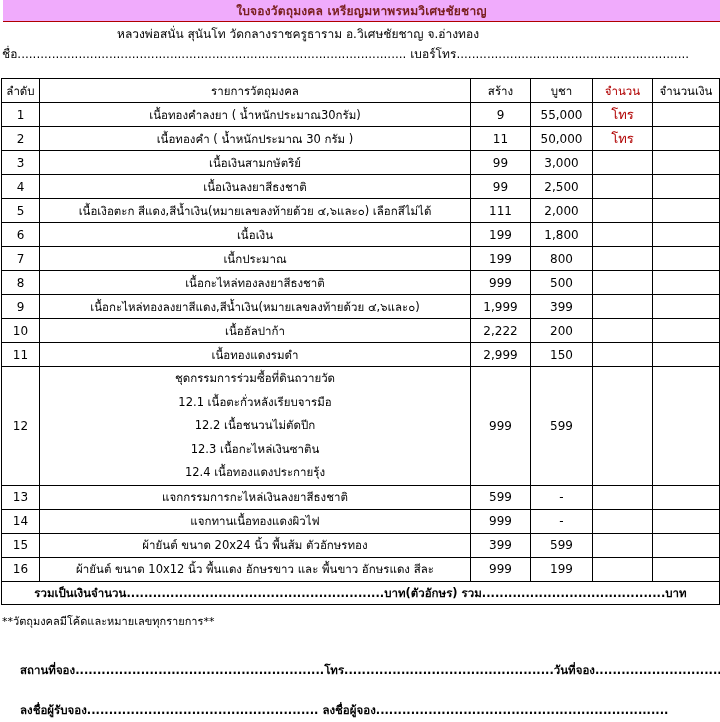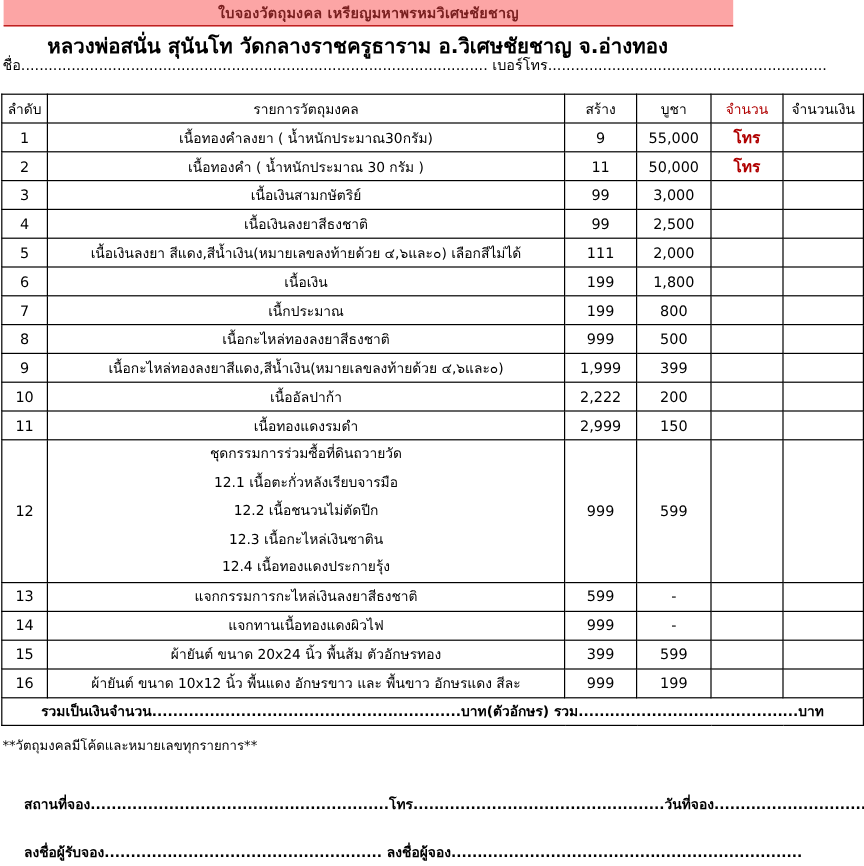--- a/index.html
+++ b/index.html
@@ -1,34 +1,34 @@
 <!DOCTYPE html>
 <html><head>
 <meta charset="utf-8">
 <style>
   html, body { margin: 0; padding: 0; background: #ffffff; }
   body { width: 720px; height: 722px; position: relative; overflow: hidden;
          font-family: "DejaVu Sans", "Liberation Sans", sans-serif; color: #000; }
-  .title-bar { position: absolute; left: 3px; top: 0; width: 608px; height: 21px;
-               background: #fca5a5; border-bottom: 1px solid #b00000;
+  .title-bar { position: absolute; left: 3px; top: 0; width: 717px; height: 21px;
+               background: #f0abfc; border-bottom: 1px solid #b00000;
                display: flex; align-items: center; justify-content: center; }
   .title-bar span { color: #7a2020; font-size: 12px; font-weight: bold; letter-spacing: 0.2px; }
   .subtitle { position: absolute; left: 0; top: 24px; width: 596px; text-align: center;
-              font-size: 17px; font-weight: bold; }
+              font-size: 12px; font-weight: normal; }
   .name-line { position: absolute; left: 2px; top: 44px; width: 716px; font-size: 12px;
                white-space: nowrap; overflow: hidden; }
   table.main { position: absolute; left: 1px; top: 78px; width: 718px;
                border-collapse: collapse; table-layout: fixed; font-size: 12px; }
   table.main td, table.main th { border: 1.5px solid #000; padding: 0 3px; height: 23px;
                white-space: nowrap; overflow: hidden; }
   table.main th { font-weight: normal; text-align: center; font-size: 11.5px; }
   th.qty-head { color: #b00000; font-weight: bold; font-size: 13px; }
   td.c { text-align: center; }
   td.desc { text-align: center; font-size: 11.5px; }
-  td.call { color: #b00000; font-weight: bold; text-align: center; font-size: 13px; }
+  td.call { color: #b00000; font-weight: normal; text-align: center; font-size: 13px; }
   td.multi { height: 118px; vertical-align: middle; }
   .sub-line { line-height: 23.5px; }
   tr.total td { text-align: center; height: 22px; font-weight: bold; font-size: 11.5px; }
   .note { position: absolute; left: 2px; top: 612px; font-size: 11px; font-weight: normal; }
   .footer-line { position: absolute; left: 20px; font-size: 11.5px; font-weight: bold;
                  white-space: nowrap; }
   .f1 { top: 661px; }
   .f2 { top: 701px; }
 </style>
 </head>
@@ -87,21 +87,21 @@
     <tr>
       <td class="c">4</td>
       <td class="desc">เนื้อเงินลงยาสีธงชาติ</td>
       <td class="c">99</td>
       <td class="c">2,500</td>
       <td class="c"></td>
       <td></td>
     </tr>
     <tr>
       <td class="c">5</td>
-      <td class="desc">เนื้อเงินลงยา สีแดง,สีน้ำเงิน(หมายเลขลงท้ายด้วย ๔,๖และ๐) เลือกสีไม่ได้</td>
+      <td class="desc">เนื้อเงิอตะก สีแดง,สีน้ำเงิน(หมายเลขลงท้ายด้วย ๔,๖และ๐) เลือกสีไม่ได้</td>
       <td class="c">111</td>
       <td class="c">2,000</td>
       <td class="c"></td>
       <td></td>
     </tr>
     <tr>
       <td class="c">6</td>
       <td class="desc">เนื้อเงิน</td>
       <td class="c">199</td>
       <td class="c">1,800</td>

